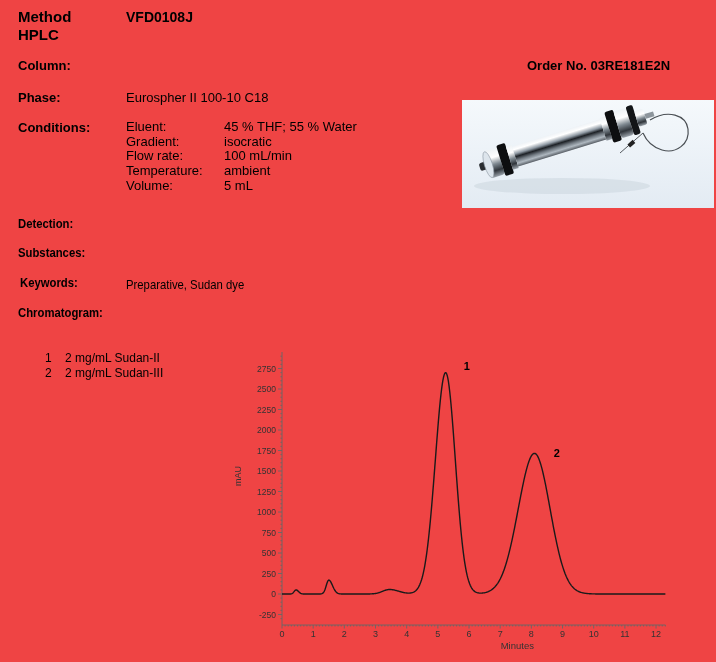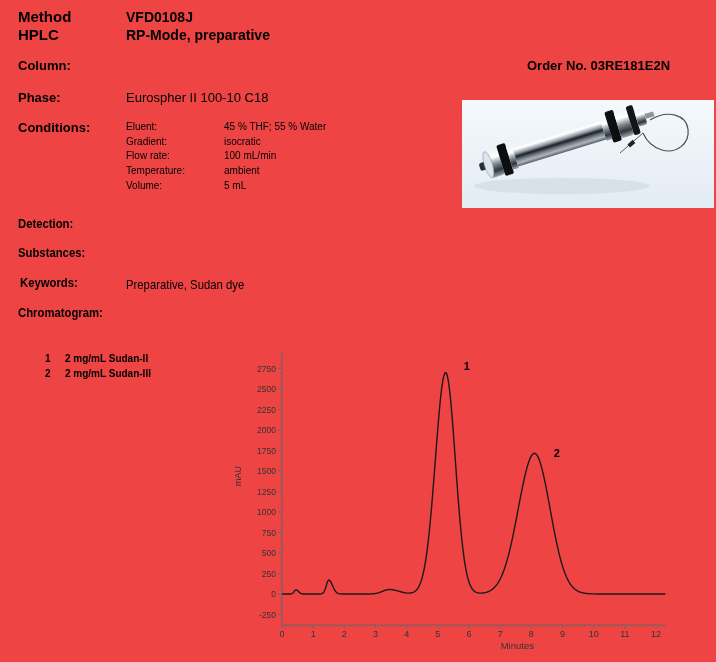--- a/index.html
+++ b/index.html
@@ -4,35 +4,34 @@
 <style>
   html,body{margin:0;padding:0;background:#fff;}
   .page{position:relative;width:716px;height:662px;background:#ef4444;overflow:hidden;
         font-family:"Liberation Sans",sans-serif;color:#000;}
   .abs{position:absolute;white-space:nowrap;}
   .b{font-weight:bold;}
   .f15{font-size:15px;line-height:17px;}
   .f14{font-size:14px;line-height:17px;}
   .f13{font-size:13px;line-height:15px;}
   .narrow{display:inline-block;transform:scaleX(0.87);transform-origin:0 0;white-space:nowrap;}
-  .cond-row{line-height:14.7px;font-size:10px;}
+  .cond-row{line-height:14.7px;font-size:13px;}
   .cond-key{display:inline-block;width:98px;}
-  .legend{font-size:10px;line-height:15px;font-weight:bold;}
+  .legend{font-size:12px;line-height:15px;}
   .legend-num{display:inline-block;width:20px;}
   svg text{font-family:"Liberation Sans",sans-serif;}
 </style>
 </head>
 <body>
 
 <div class="page">
 
   <div class="abs b f15" style="left:18px;top:8px">Method</div>
   <div class="abs b f15" style="left:18px;top:26px">HPLC</div>
   <div class="abs b f14" style="left:126px;top:9px">VFD0108J</div>
-  <div class="abs b f14" style="left:126px;top:27px">RP-Mode, preparative</div>
 
   <div class="abs b f13" style="left:18px;top:58px">Column:</div>
   <div class="abs b f13" style="left:527px;top:58px">Order No. 03RE181E2N</div>
 
   <div class="abs b f13" style="left:18px;top:90px">Phase:</div>
   <div class="abs f13" style="left:126px;top:90px">Eurospher II 100-10 C18</div>
 
   <div class="abs b f13" style="left:18px;top:120px">Conditions:</div>
   <div class="abs" style="left:126px;top:120px">
     <div class="cond-row">

